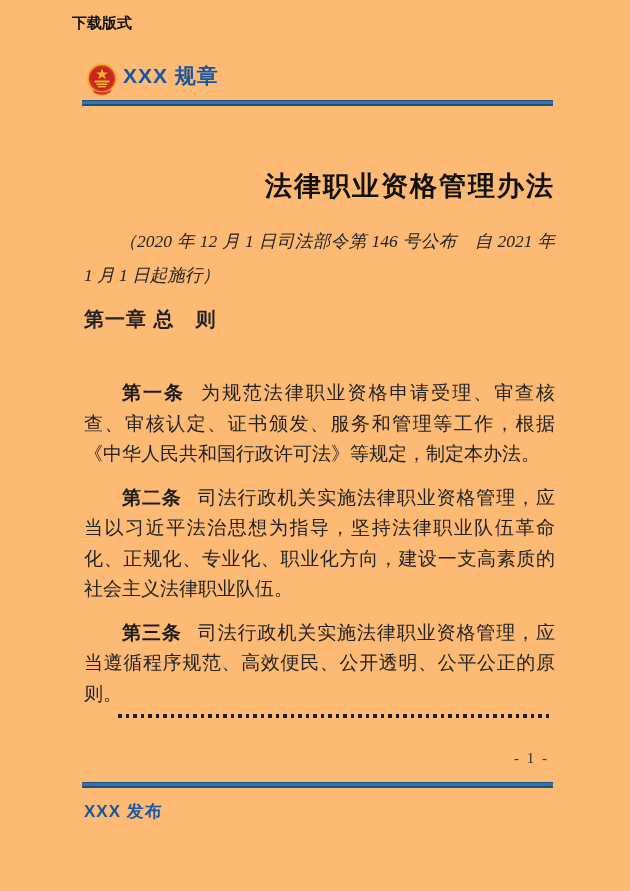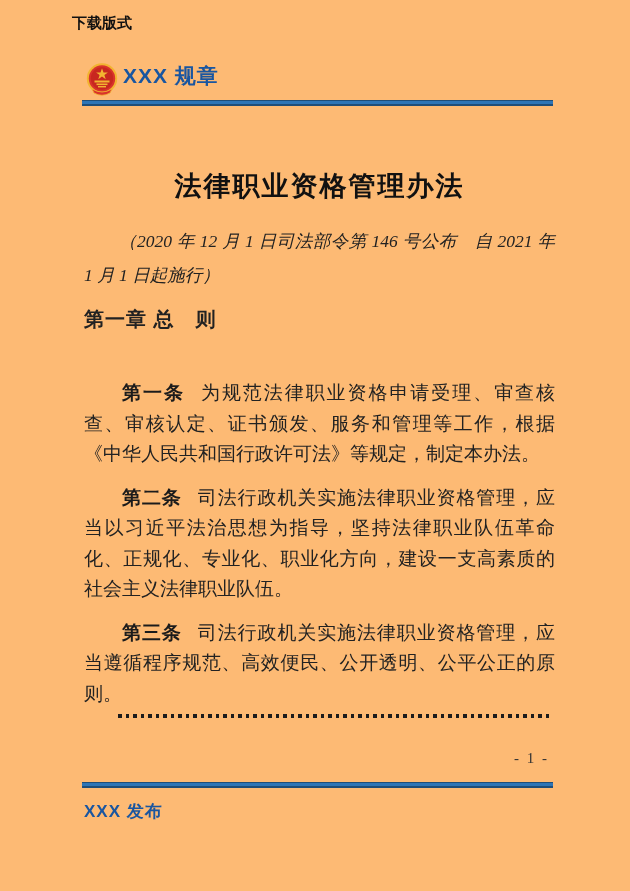--- a/index.html
+++ b/index.html
@@ -31,21 +31,21 @@
   .rule{
     position:absolute;left:82px;width:471px;height:3px;
     background:#2e75b6;
     border-top:1px solid #1f4e79;
     border-bottom:2px solid #1f4e79;
   }
   .rule.header-rule{top:100px;}
   .rule.footer-rule{top:782px;}
   .doc-title{
     position:absolute;left:84px;top:168px;width:471px;
-    text-align:center;font-size:27px;font-weight:bold;color:#111;
+    text-align:right;font-size:27px;font-weight:bold;color:#111;
     letter-spacing:2px;
     font-family:"Liberation Serif","DejaVu Serif",serif;
   }
   .doc-subtitle{
     position:absolute;left:84px;top:208px;width:471px;
     font-size:17.5px;font-style:italic;color:#222;
     line-height:34px;text-indent:2em;text-align:justify;
     font-family:"Liberation Serif","DejaVu Serif",serif;
     margin-top:16px;
   }

